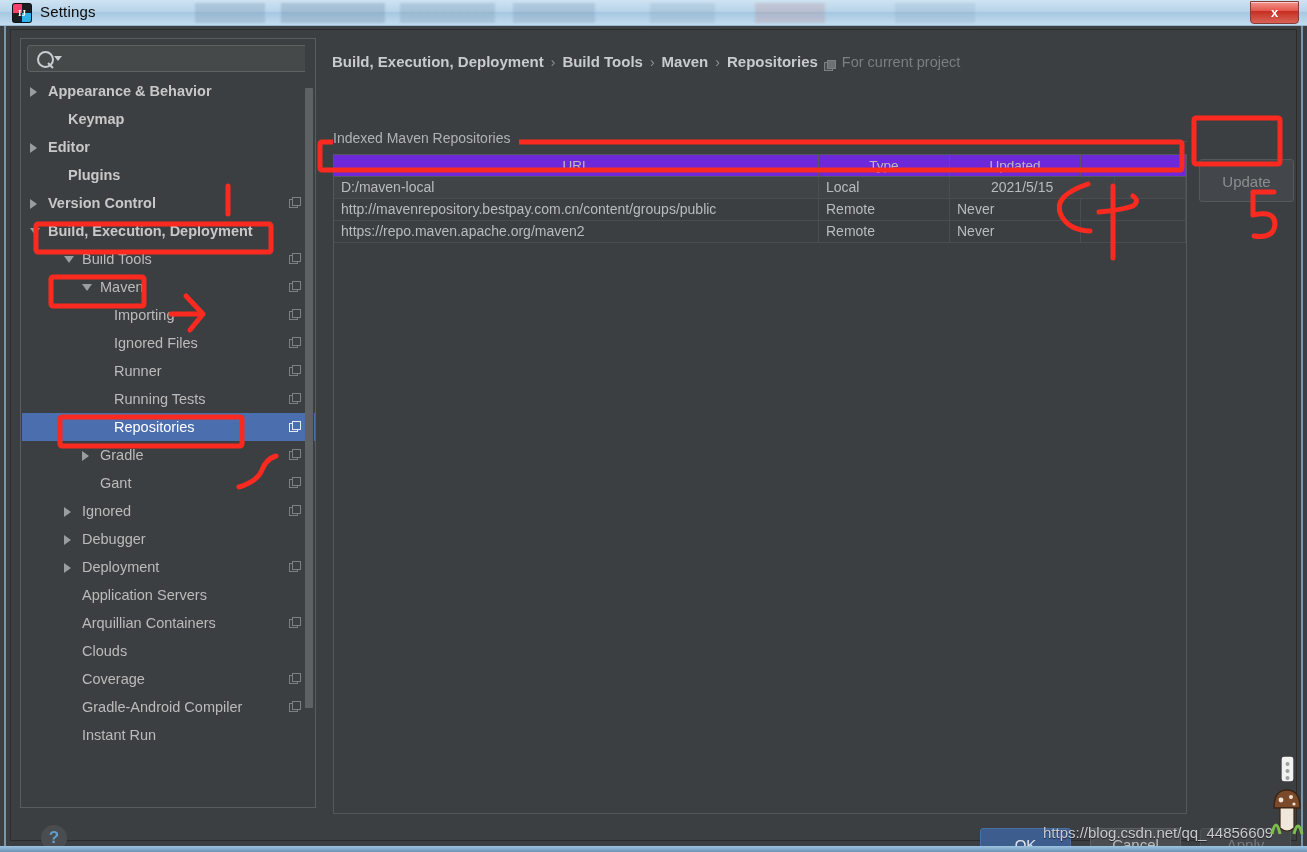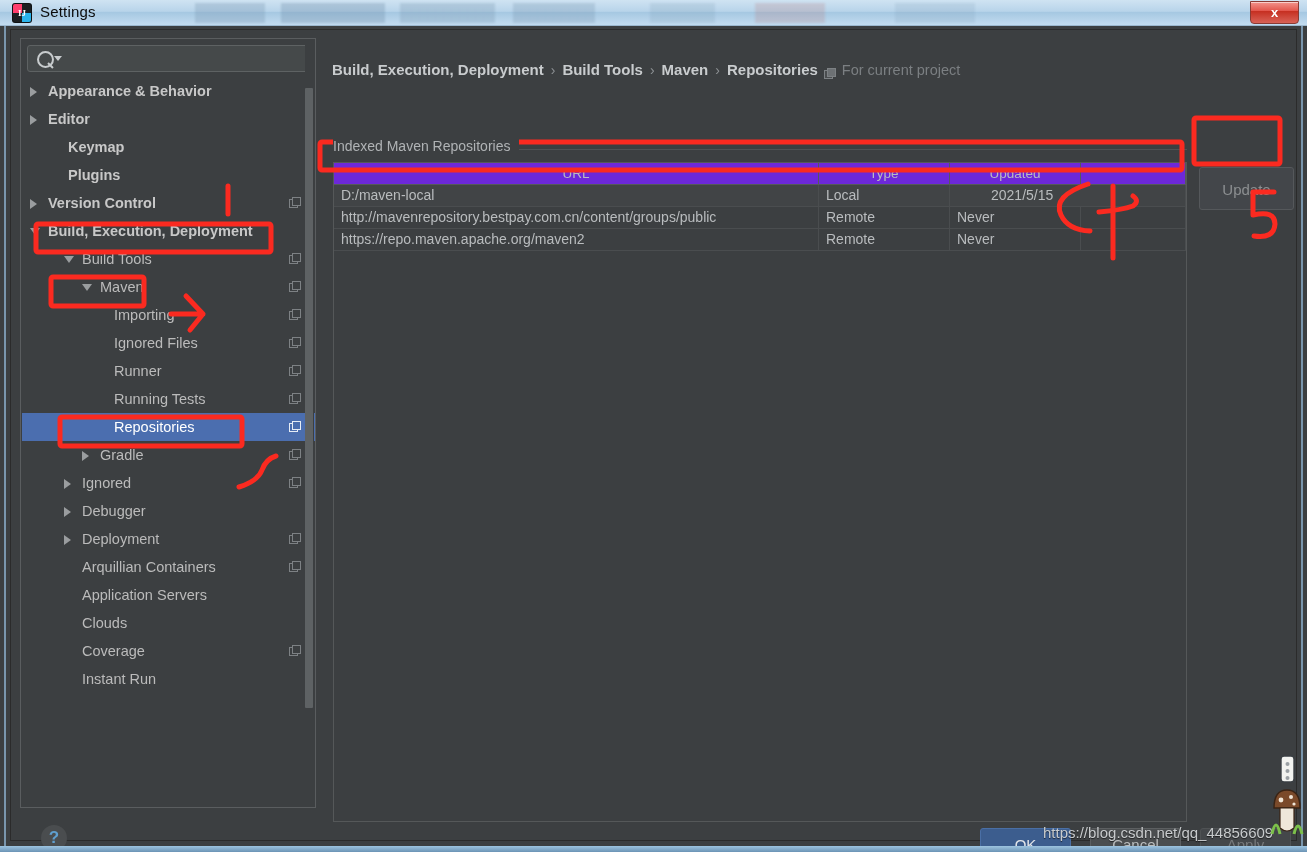--- a/index.html
+++ b/index.html
@@ -122,21 +122,21 @@
   .copy-ico i.f{left:3px;top:0;width:9px;height:9px;}
   .tree-row.selected .copy-ico i{border-color:#e6ecf5;background:#4b6eaf;}
   #tree-scroll{
     position:absolute;right:1px;top:1px;width:9px;height:728px;background:#3c3f41;
   }
   #tree-thumb{
     position:absolute;right:1px;top:48px;width:8px;height:620px;background:#5e6264;border-radius:1px;
   }
   
   #content{
-    position:absolute;left:313px;top:16px;width:966px;height:770px;
+    position:absolute;left:313px;top:8px;width:966px;height:770px;
   }
   #breadcrumb{
     position:absolute;left:8px;top:12px;height:24px;line-height:24px;
     font-size:15px;color:#c9ccce;font-weight:bold;white-space:nowrap;
   }
   #breadcrumb .sep{color:#8d9194;font-weight:normal;padding:0 7px;font-size:14px;}
   #breadcrumb .proj{
     color:#7b7f82;font-weight:normal;font-size:14.5px;padding-left:24px;position:relative;
   }
   #breadcrumb .proj .pico{
@@ -231,27 +231,27 @@
       <span class="maghandle"></span>
       <span class="magcaret"></span>
       <input id="search-input" type="text" placeholder="" style="">
     </div>
     <div id="tree">
           <div class="tree-row bold">
             <span class="arrow" style="left: 8px;"></span>
             <span class="lbl" style="left: 26px;">Appearance &amp; Behavior</span>
           </div>
           <div class="tree-row bold">
+            <span class="lbl" style="left: 46px;">Keymap</span>
+          </div>
+          <div class="tree-row bold">
             <span class="arrow" style="left: 8px;"></span>
             <span class="lbl" style="left: 26px;">Editor</span>
           </div>
           <div class="tree-row bold">
-            <span class="lbl" style="left: 46px;">Keymap</span>
-          </div>
-          <div class="tree-row bold">
             <span class="lbl" style="left: 46px;">Plugins</span>
           </div>
           <div class="tree-row bold">
             <span class="arrow" style="left: 8px;"></span>
             <span class="lbl" style="left: 26px;">Version Control</span>
             <span class="copy-ico">
               <i class="b"></i>
               <i class="f"></i>
             </span>
           </div>
@@ -312,54 +312,68 @@
           </div>
           <div class="tree-row">
             <span class="arrow" style="left: 60px;"></span>
             <span class="lbl" style="left: 78px;">Gradle</span>
             <span class="copy-ico">
               <i class="b"></i>
               <i class="f"></i>
             </span>
           </div>
           <div class="tree-row">
+            <span class="lbl" style="left: 78px;">Gant</span>
+            <span class="copy-ico">
+              <i class="b"></i>
+              <i class="f"></i>
+            </span>
+          </div>
+          <div class="tree-row">
             <span class="arrow" style="left: 42px;"></span>
             <span class="lbl" style="left: 60px;">Ignored</span>
             <span class="copy-ico">
               <i class="b"></i>
               <i class="f"></i>
             </span>
           </div>
           <div class="tree-row">
             <span class="arrow" style="left: 42px;"></span>
             <span class="lbl" style="left: 60px;">Debugger</span>
           </div>
           <div class="tree-row">
             <span class="arrow" style="left: 42px;"></span>
             <span class="lbl" style="left: 60px;">Deployment</span>
             <span class="copy-ico">
               <i class="b"></i>
               <i class="f"></i>
             </span>
           </div>
           <div class="tree-row">
+            <span class="lbl" style="left: 60px;">Application Servers</span>
+          </div>
+          <div class="tree-row">
             <span class="lbl" style="left: 60px;">Arquillian Containers</span>
             <span class="copy-ico">
               <i class="b"></i>
               <i class="f"></i>
             </span>
           </div>
           <div class="tree-row">
-            <span class="lbl" style="left: 60px;">Application Servers</span>
-          </div>
-          <div class="tree-row">
             <span class="lbl" style="left: 60px;">Clouds</span>
           </div>
           <div class="tree-row">
             <span class="lbl" style="left: 60px;">Coverage</span>
+            <span class="copy-ico">
+              <i class="b"></i>
+              <i class="f"></i>
+            </span>
+          </div>
+          <div class="tree-row">
+            <span class="lbl" style="left: 60px;">Gradle-Android Compiler</span>
             <span class="copy-ico">
               <i class="b"></i>
               <i class="f"></i>
             </span>
           </div>
           <div class="tree-row">
             <span class="lbl" style="left: 60px;">Instant Run</span>
           </div>
         </div>
     <div id="tree-scroll">

